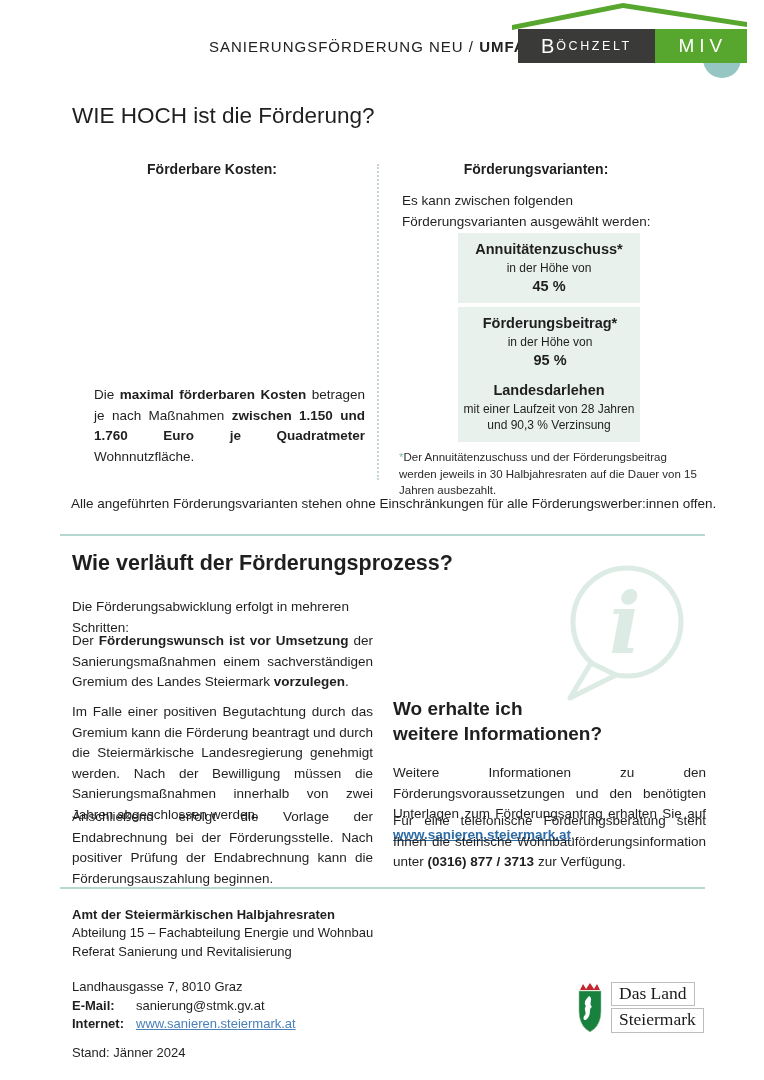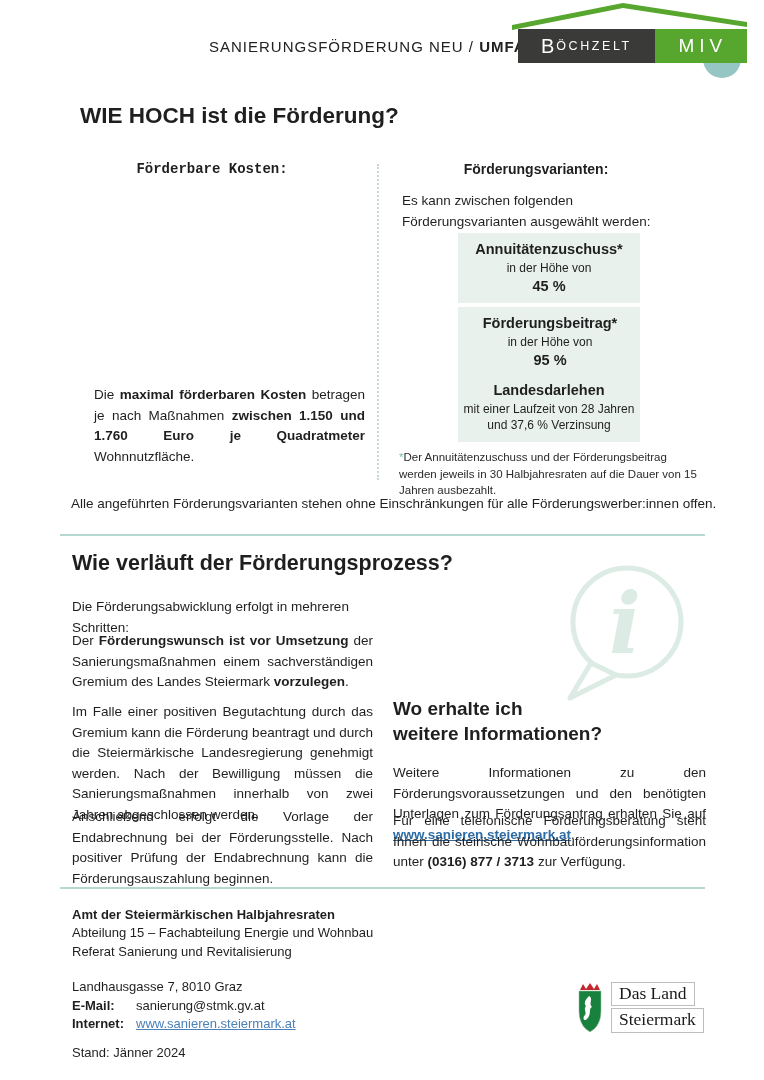--- a/index.html
+++ b/index.html
@@ -21,23 +21,23 @@
   .brand-logo{position:absolute;left:512px;top:3px;width:235px;height:78px;}
   .teal-dot{position:absolute;left:191px;top:37px;width:38px;height:38px;border-radius:50%;background:var(--teal_circle);}
   .roof{position:absolute;left:0;top:0;width:235px;height:28px;}
   .bar{position:absolute;left:6px;top:26px;width:229px;height:34px;display:flex;}
   .bar-left{background:var(--logo_dark);flex:1.55;display:flex;align-items:center;justify-content:center;color:#fff;}
   .b-init{font-size:20px;letter-spacing:2px;}
   .b-rest{font-size:12.5px;letter-spacing:2.6px;}
   .bar-right{background:var(--logo_green);flex:1;display:flex;align-items:center;justify-content:center;color:#fff;font-size:19px;letter-spacing:5px;padding-left:4px;}
 
   
-  .h1{position:absolute;left:80px;top:103px;font-size:22.5px;font-weight:700;margin:0;}
+  .h1{position:absolute;left:72px;top:103px;font-size:22.5px;font-weight:400;margin:0;}
   .colhead{position:absolute;top:161px;font-weight:700;font-size:14px;text-align:center;}
-  .colhead-left{left:72px;width:280px;font-family:Liberation Mono, monospace;}
+  .colhead-left{left:72px;width:280px;}
   .colhead-right{left:400px;width:272px;}
   .vdots{position:absolute;left:377px;top:164px;height:316px;width:0;border-left:2px dotted var(--dotted);}
   .kosten-circle{position:absolute;left:151px;top:200px;width:179px;height:179px;border-radius:50%;background:var(--mint);
                  display:flex;flex-direction:column;align-items:center;justify-content:center;gap:3px;}
   .circle-small{font-size:13.5px;color:#333;}
   .circle-big{font-size:21px;font-weight:700;}
   .para{margin:0;font-size:13.5px;line-height:1.52;text-align:justify;hyphens:manual;}
   .left-para{position:absolute;left:94px;top:385px;width:271px;}
   .right-intro{position:absolute;left:402px;top:191px;width:298px;text-align:left;}
   .vbox{position:absolute;left:458px;width:182px;background:var(--mint);text-align:center;padding:8px 4px 9px 4px;}
@@ -115,21 +115,21 @@
     <div class="vbox-value">45 %</div>
   </div>
   <div class="vbox vbox-2">
     <div class="vbox-title">Förderungsbeitrag*</div>
     <div class="vbox-sub">in der Höhe von</div>
     <div class="vbox-value">95 %</div>
   </div>
   <div class="vbox vbox-3">
     <div class="vbox-title">Landesdarlehen</div>
     <div class="vbox-sub">mit einer Laufzeit von 28 Jahren</div>
-    <div class="vbox-sub">und 37,6 % Verzinsung</div>
+    <div class="vbox-sub">und 90,3 % Verzinsung</div>
   </div>
 
   <p class="footnote"><span class="star">*</span><span>Der Annuitätenzuschuss und der Förderungsbeitrag werden je­weils in 30 Halbjahresraten auf die Dauer von 15 Jahren ausbezahlt.</span></p>
 
   <p class="all-line">Alle angeführten Förderungsvarianten stehen ohne Einschränkungen für alle Förderungswerber:innen offen.</p>
 
   <div class="hr hr1"></div>
 
   <h2 class="h2">Wie verläuft der Förderungsprozess?</h2>
   <p class="para proc-intro">Die Förderungsabwicklung erfolgt in mehreren Schritten:</p>

